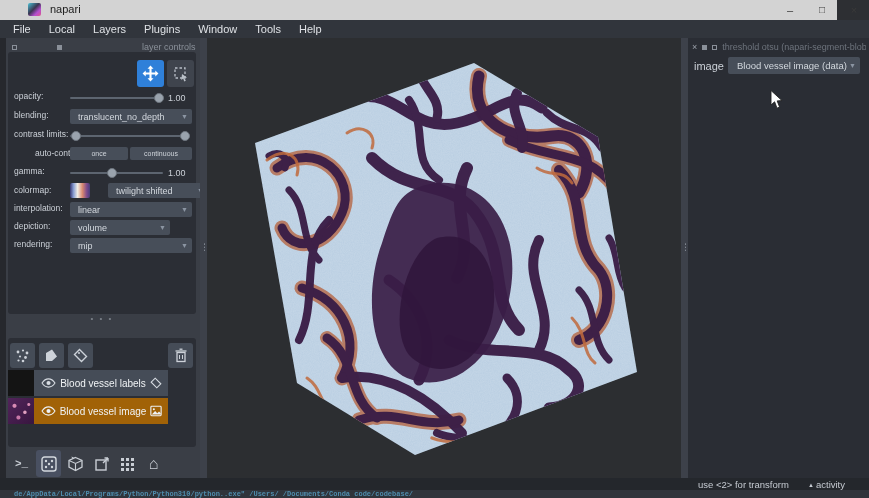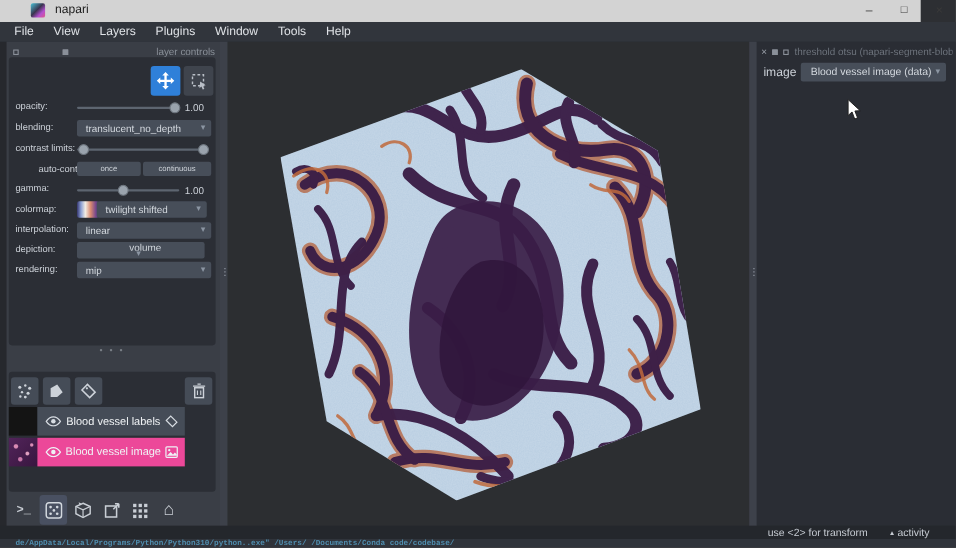--- a/index.html
+++ b/index.html
@@ -67,21 +67,21 @@
   .lr-1{top:32px;} .lr-2{top:60px;}
   .thumb{width:26px;height:26px;flex:0 0 auto;}
   .thumb-labels{background:#141414;}
   .thumb-image{background:
     radial-gradient(circle at 25% 30%,#d98bb4 0 1.5px,transparent 2.5px),
     radial-gradient(circle at 65% 55%,#e0a0c0 0 1.2px,transparent 2.2px),
     radial-gradient(circle at 40% 75%,#c878a8 0 1.5px,transparent 2.5px),
     radial-gradient(circle at 80% 25%,#d98bb4 0 1px,transparent 2px),
     linear-gradient(135deg,#52245a,#38163f);}
   .row-body{flex:1;display:flex;align-items:center;background:#454c57;}
-  .row-body.selected{background:#ec4899;}
+  .row-body.selected{background:#a16207;}
   .eye-btn{margin-left:7px;display:flex;}
   .layer-name{flex:1;text-align:center;font-size:10px;color:#f0f3f5;}
   .type-icon{margin-right:6px;display:flex;}
 
   
   .vb{top:452px;width:23px;height:24px;display:flex;align-items:center;
     justify-content:center;color:#c9ced5;}
   .vb-console{left:10px;font-family:"Liberation Mono",monospace;font-size:11px;font-weight:bold;}
   .vb-ndisplay{left:36px;top:450px;width:25px;height:27px;background:#495061;border-radius:3px;}
   .vb-roll{left:64px;} .vb-transpose{left:90px;} .vb-grid{left:116px;}
@@ -120,21 +120,21 @@
   <div class="abs titlebar">
     <div class="abs app-icon"></div>
     <div class="abs window-title">napari</div>
     <div class="abs win-btn wb-min">–</div>
     <div class="abs win-btn wb-max">□</div>
     <div class="abs win-btn wb-close">×</div>
   </div>
 
   <div class="abs menubar">
     <span class="menu-item">File</span>
-    <span class="menu-item">View</span>
+    <span class="menu-item">Local</span>
     <span class="menu-item">Layers</span>
     <span class="menu-item">Plugins</span>
     <span class="menu-item">Window</span>
     <span class="menu-item">Tools</span>
     <span class="menu-item">Help</span>
   </div>
 
   <div class="abs left-edge"></div>
   <div class="abs left-dock"></div>
 
@@ -178,33 +178,33 @@
     <div class="abs ac-btn" style="left:62px;top:95px;width:58px;">once</div>
     <div class="abs ac-btn" style="left:122px;top:95px;width:62px;">continuous</div>
 
     <div class="abs lc-label" style="top:114px;">gamma:</div>
     <div class="abs track" style="left:62px;top:120px;width:93px;"></div>
     <div class="abs handle" style="left:99px;top:116px;"></div>
     <div class="abs val" style="left:160px;top:116px;">1.00</div>
 
     <div class="abs lc-label" style="top:133px;">colormap:</div>
     <div class="abs cmap"></div>
-    <div class="abs dd" style="left:80px;top:131px;width:100px;">
+    <div class="abs dd" style="left:100px;top:131px;width:100px;">
       <span class="dd-text">twilight shifted</span>
       <span class="dd-arrow">▼</span>
     </div>
 
     <div class="abs lc-label" style="top:151px;">interpolation:</div>
     <div class="abs dd" style="left:62px;top:150px;width:122px;">
       <span class="dd-text">linear</span>
       <span class="dd-arrow">▼</span>
     </div>
 
     <div class="abs lc-label" style="top:169px;">depiction:</div>
-    <div class="abs dd" style="left:62px;top:168px;width:116px;flex-direction:column;">
+    <div class="abs dd" style="left:62px;top:168px;width:100px;">
       <span class="dd-text">volume</span>
       <span class="dd-arrow">▼</span>
     </div>
 
     <div class="abs lc-label" style="top:187px;">rendering:</div>
     <div class="abs dd" style="left:62px;top:186px;width:122px;">
       <span class="dd-text">mip</span>
       <span class="dd-arrow">▼</span>
     </div>
   </div>

